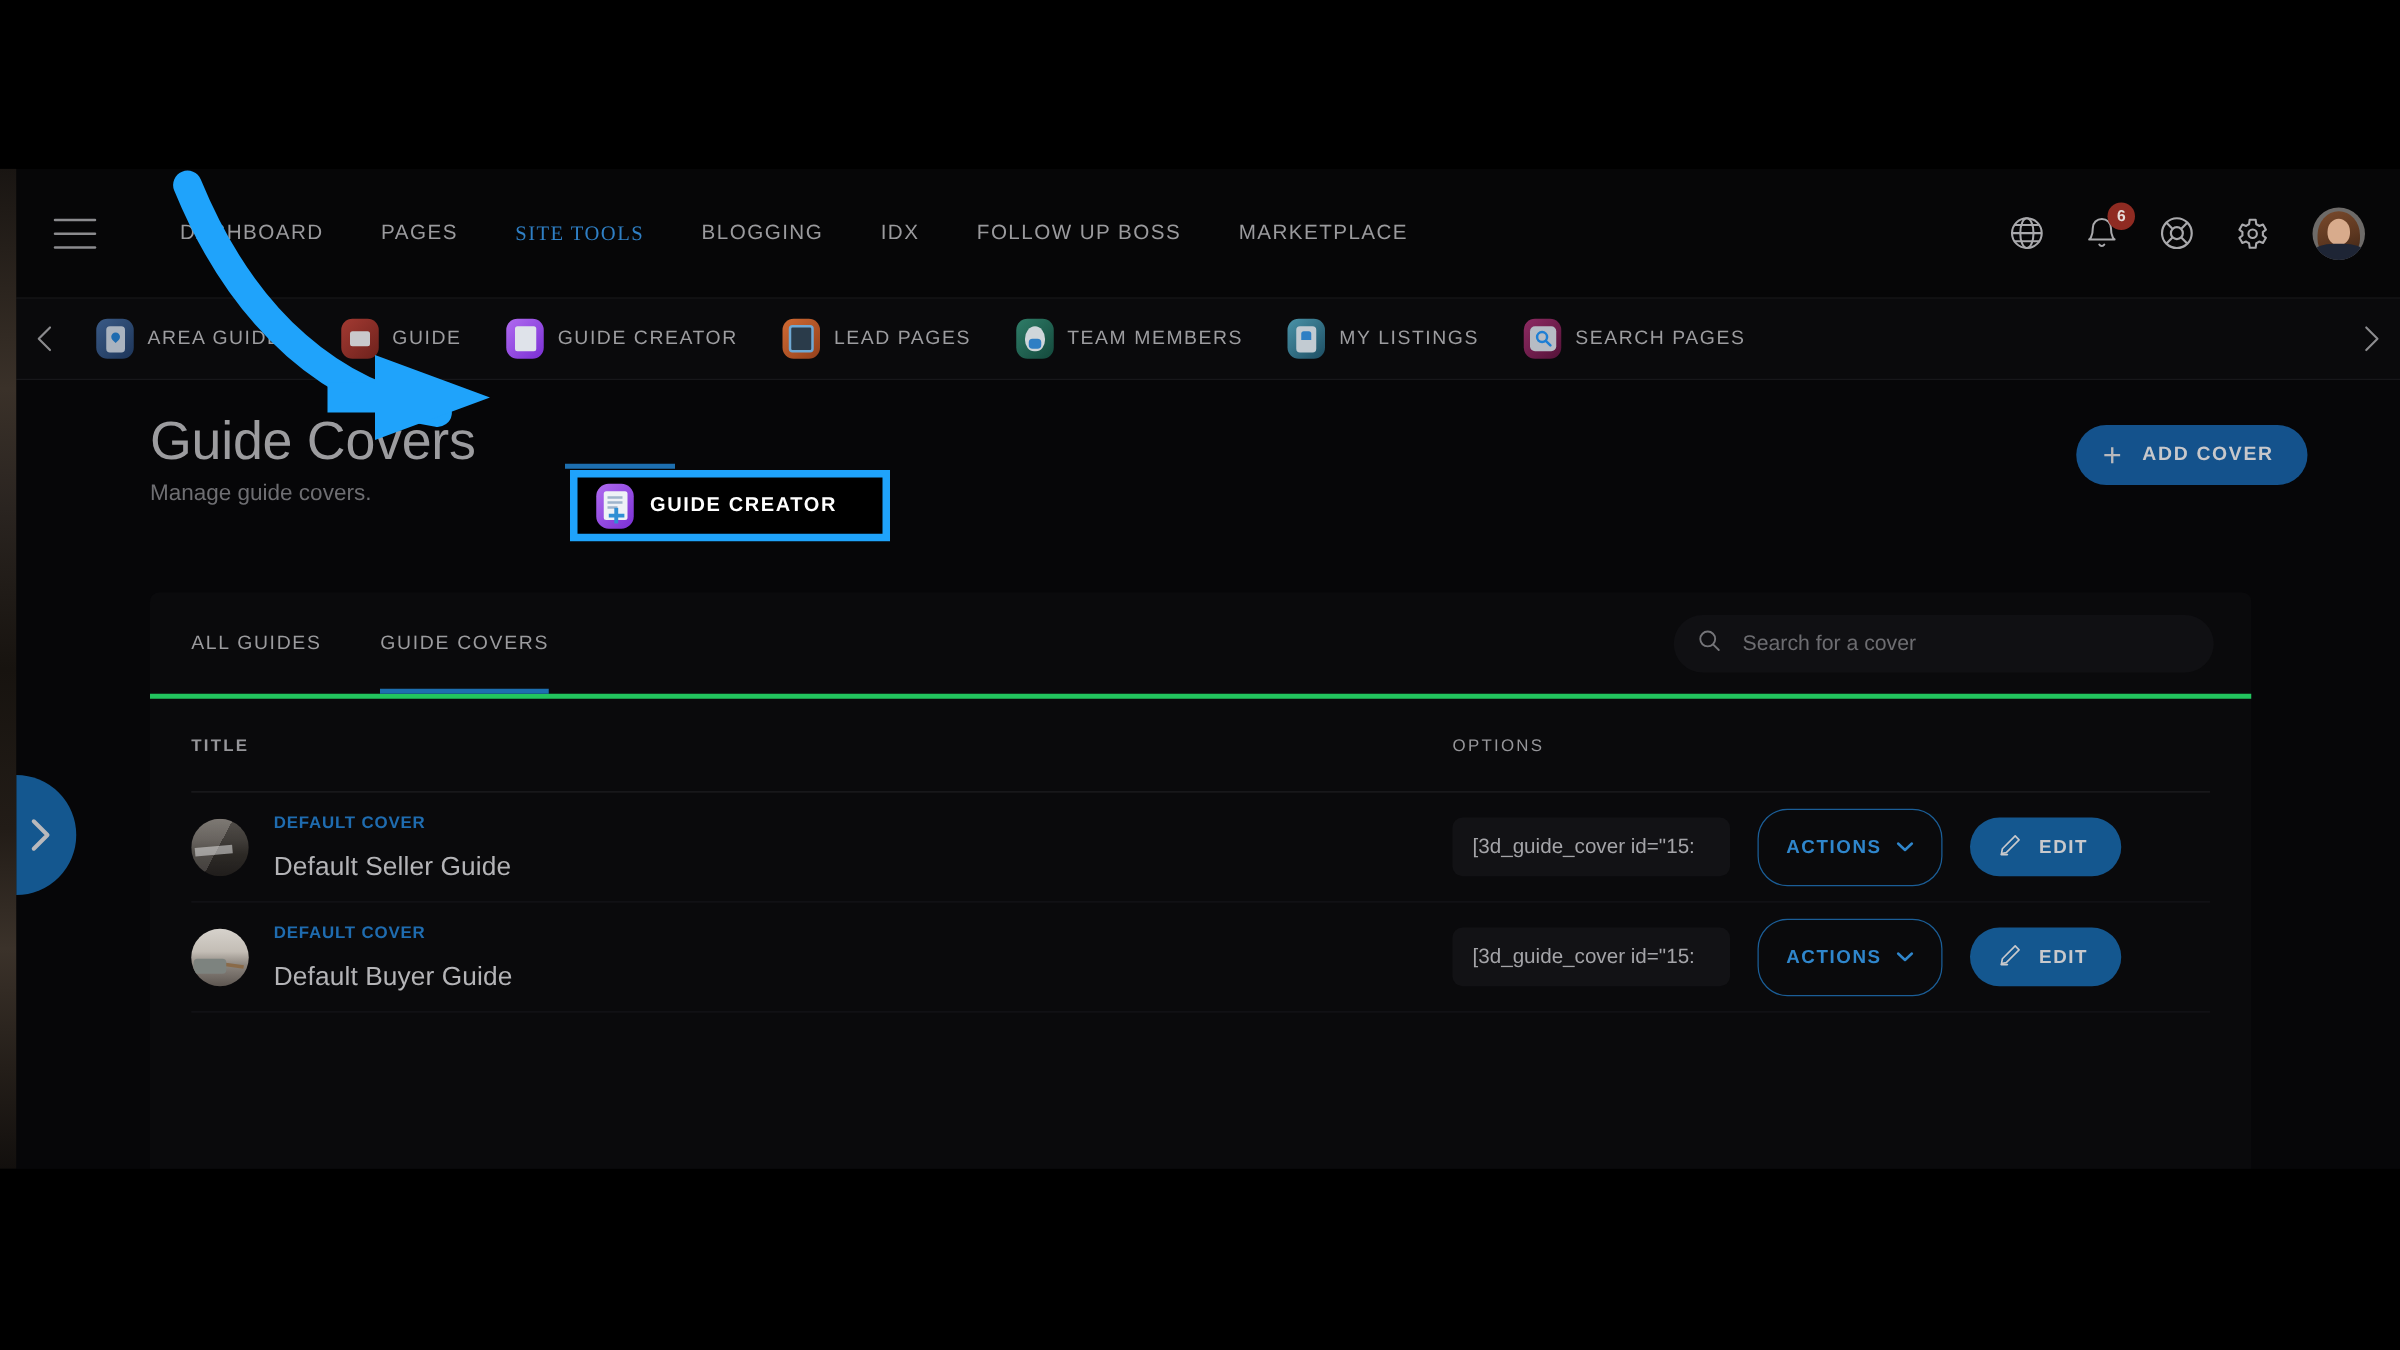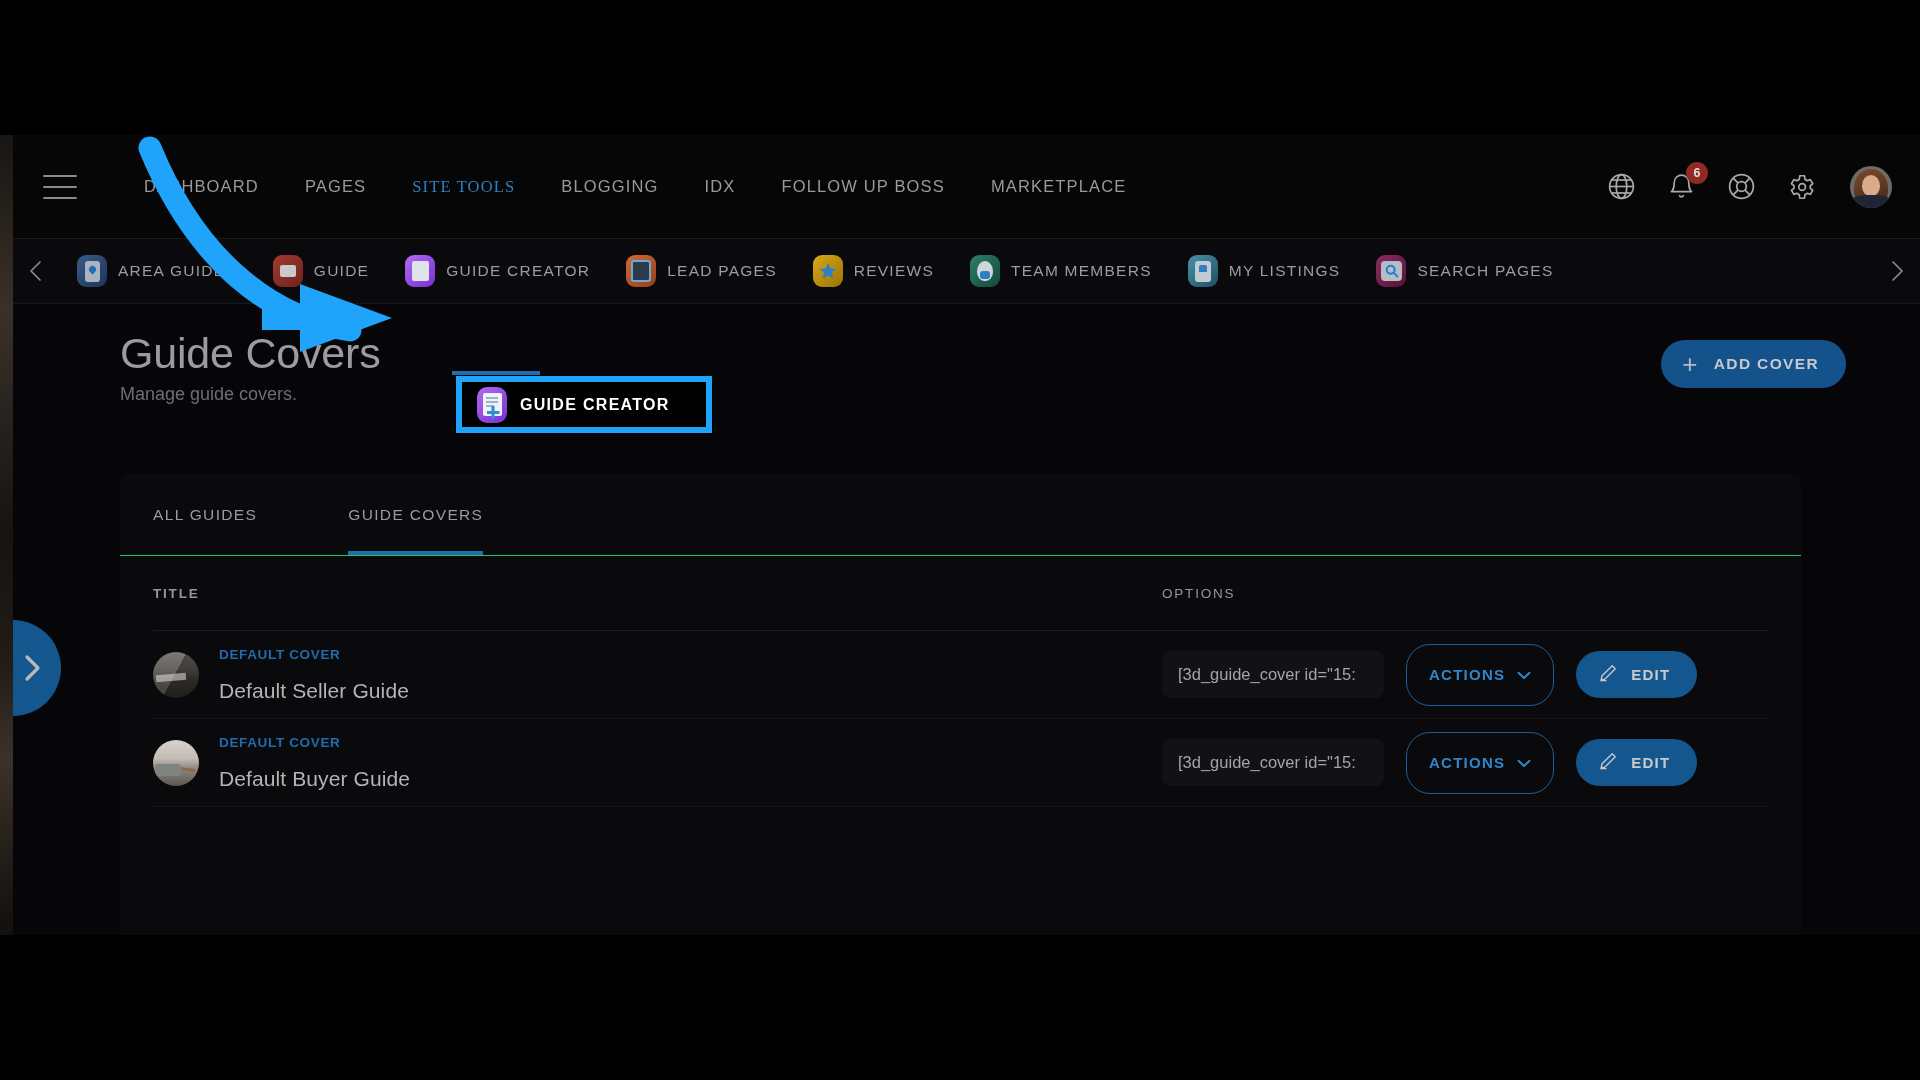--- a/index.html
+++ b/index.html
@@ -317,22 +317,21 @@
     min-height: 470px;
     background: #0a0a0c;
     border-radius: 7px;
   }
   .card-tabs {
     height: 81px;
     display: flex;
     align-items: flex-start;
     padding-left: 33px;
     position: relative;
-    border-bottom: 1px solid #22c55e;
-    gap: 44px;
+    border-bottom: 4px solid #22c55e;
   }
   .ctab {
     color: #9b9b9e;
     font-size: 15.5px;
     letter-spacing: 1.35px;
     margin-right: 47px;
     height: 81px;
     display: flex;
     align-items: center;
     cursor: pointer;
@@ -651,32 +650,20 @@
 
           <div class="subtab">
             <span class="tabicon" style="background:linear-gradient(135deg,#d06a33 0%,#93401c 100%);">
               <span class="ti-inner">
                 <span style="width:16px;height:18px;border:2.5px solid #6fa8d4;border-radius:3px;background:#2a3b4a;display:block;"></span>
               </span>
             </span>
             <span class="lbl">LEAD PAGES</span>
           </div>
 
-          <div class="subtab">
-            <span class="tabicon" style="background:linear-gradient(135deg,#d9a81b 0%,#9a7404 100%);">
-              <span class="ti-inner">
-                <span style="display:block;width:0;height:0;color:#2f7fc4;font-size:19px;line-height:0;">
-                  <svg width="22" height="22" viewBox="0 0 24 24" fill="#2f7fc4" style="display:block;transform:translate(-11px,-11px);">
-                    <polygon points="12,3 14.6,9.2 21.2,9.7 16.2,14 17.8,20.5 12,17 6.2,20.5 7.8,14 2.8,9.7 9.4,9.2"></polygon>
-                  </svg>
-                </span>
-              </span>
-            </span>
-            <span class="lbl">REVIEWS</span>
-          </div>
 
           <div class="subtab">
             <span class="tabicon" style="background:linear-gradient(135deg,#2f7d68 0%,#14493c 100%);">
               <span class="ti-inner">
                 <span style="display:block;width:16px;height:20px;background:#cfd6da;border-radius:50% 50% 45% 45%;position:relative;">
                   <span style="position:absolute;left:3px;bottom:2px;width:10px;height:8px;background:#2f7fc4;border-radius:3px;"></span>
                 </span>
               </span>
             </span>
             <span class="lbl">TEAM MEMBERS</span>
@@ -727,20 +714,29 @@
           <span class="plus">+</span>
           <span>ADD COVER</span>
         </button>
 
         <div class="card">
 
           <div class="card-tabs">
             <div class="ctab">ALL GUIDES</div>
             <div class="ctab active">GUIDE COVERS</div>
 
+            <div class="searchbox">
+              <span>
+                <svg width="21" height="21" viewBox="0 0 24 24" fill="none" stroke="#757579" stroke-width="1.7" stroke-linecap="round">
+                  <circle cx="10.5" cy="10.5" r="6.8"></circle>
+                  <line x1="15.6" y1="15.6" x2="20.6" y2="20.6"></line>
+                </svg>
+              </span>
+              <input type="text" placeholder="Search for a cover" style="">
+            </div>
           </div>
 
           <div class="table">
 
             <div class="thead">
               <div class="th title">TITLE</div>
               <div class="th options">OPTIONS</div>
             </div>
 
             <div class="trow">

